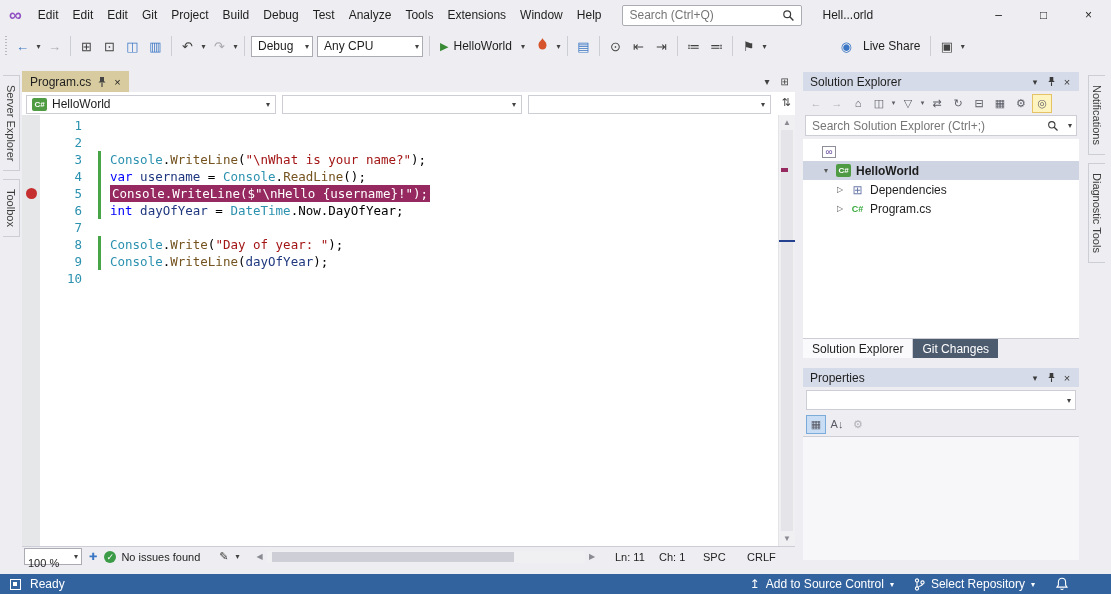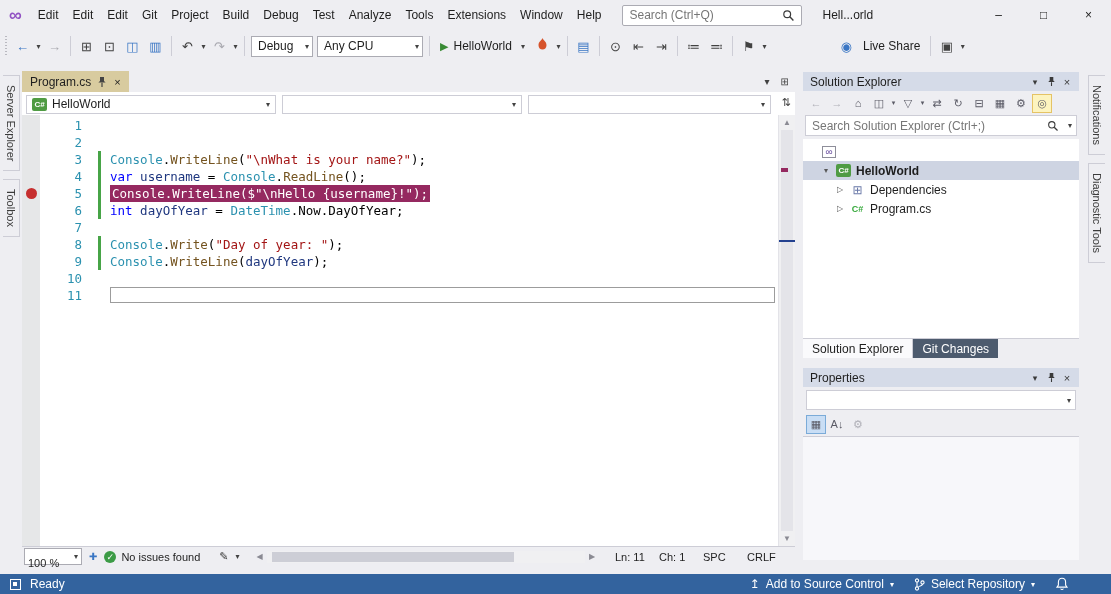--- a/index.html
+++ b/index.html
@@ -324,27 +324,20 @@
           <span class="lnum">9</span>
           <span class="chgbar changed"></span>
           <span class="code-text"><span class="tok-ty">Console</span><span class="tok-pln">.</span><span class="tok-mth">WriteLine</span><span class="tok-pln">(</span><span class="tok-var">dayOfYear</span><span class="tok-pln">);</span></span>
         </div>
         <div class="line">
           <span class="glyph-margin"></span>
           <span class="lnum">10</span>
           <span class="chgbar"></span>
           <span class="code-text"></span>
         </div>
-        <div class="line">
-          <span class="glyph-margin"></span>
-          <span class="lnum">11</span>
-          <span class="chgbar"></span>
-          <span class="code-text"></span>
-          <span class="caret-box"></span>
-        </div>
       </div>
     <div class="vscroll">
       <span class="sb-arrow up">▲</span>
       <div class="sb-track">
         <div class="sb-thumb"></div>
         <div class="sb-mark bp"></div>
         <div class="sb-mark caret"></div>
       </div>
       <span class="sb-arrow down">▼</span>
     </div>

